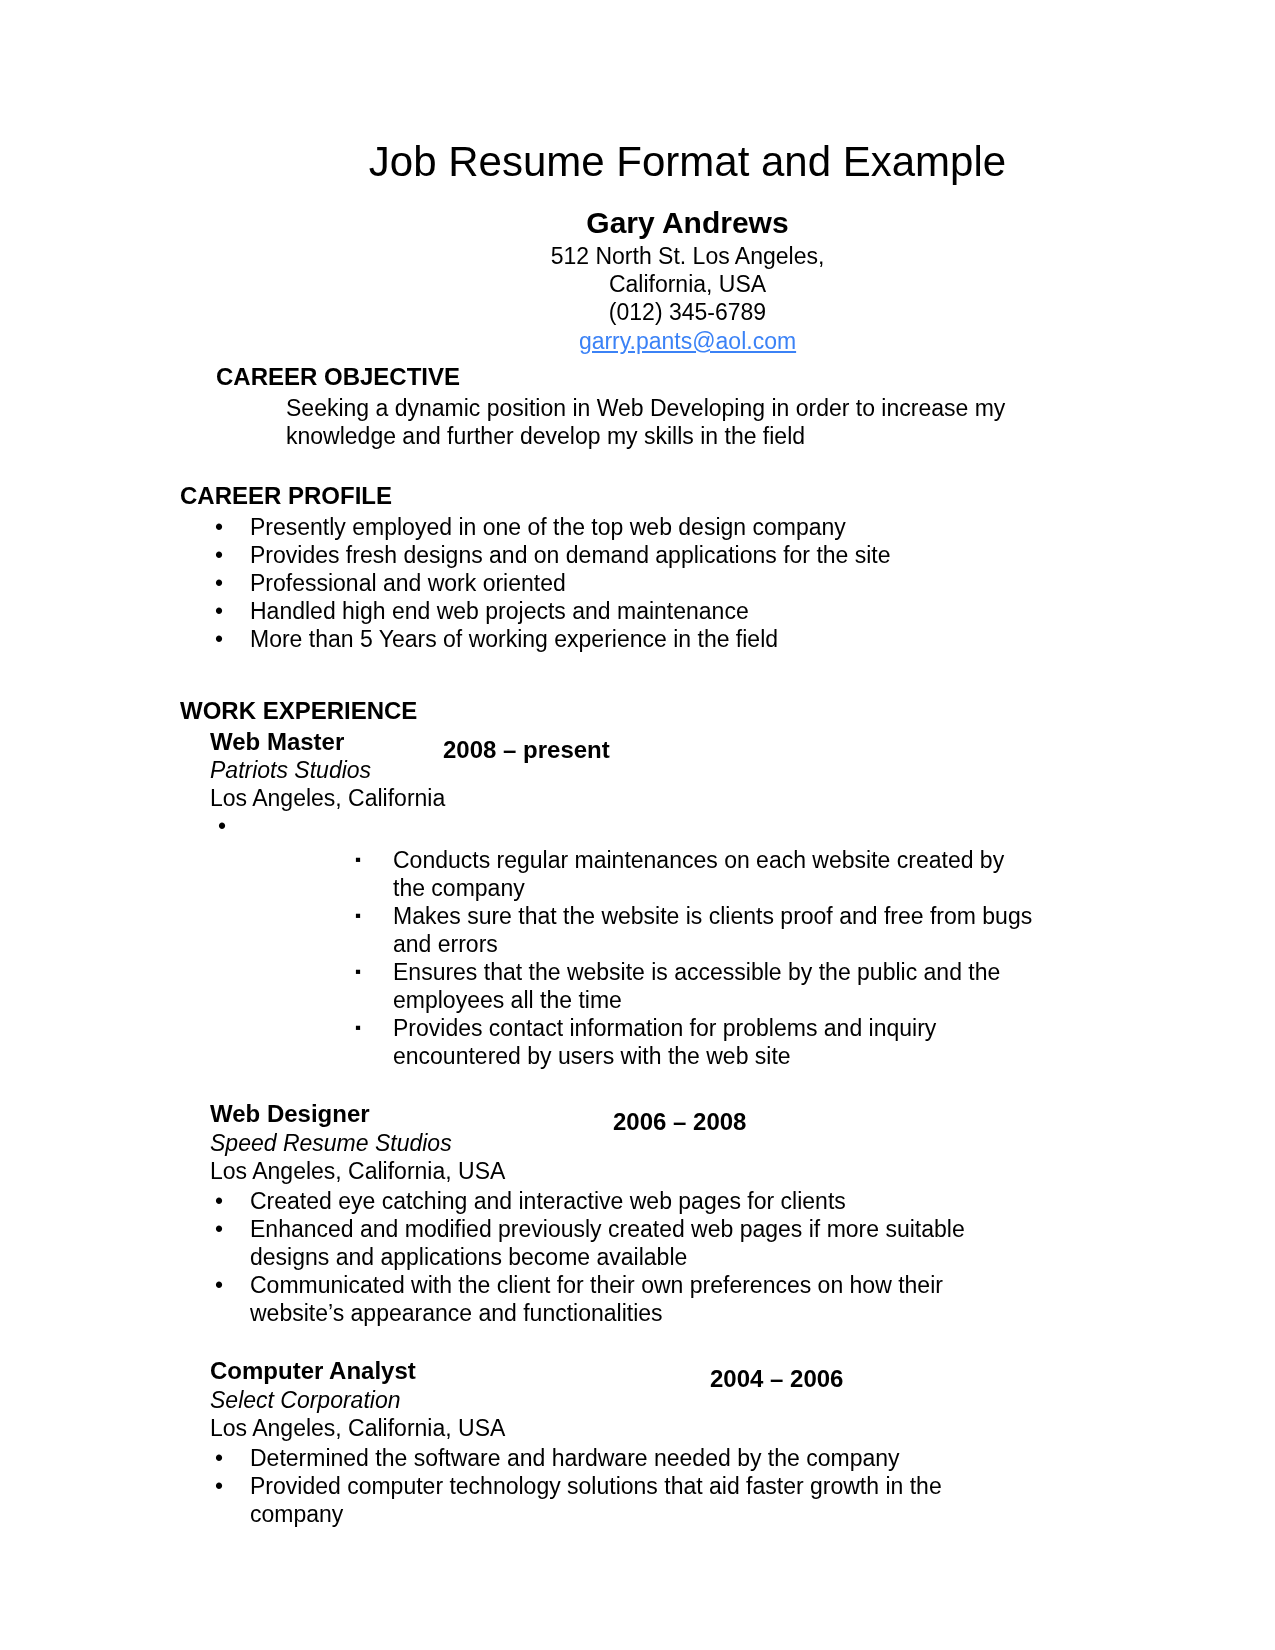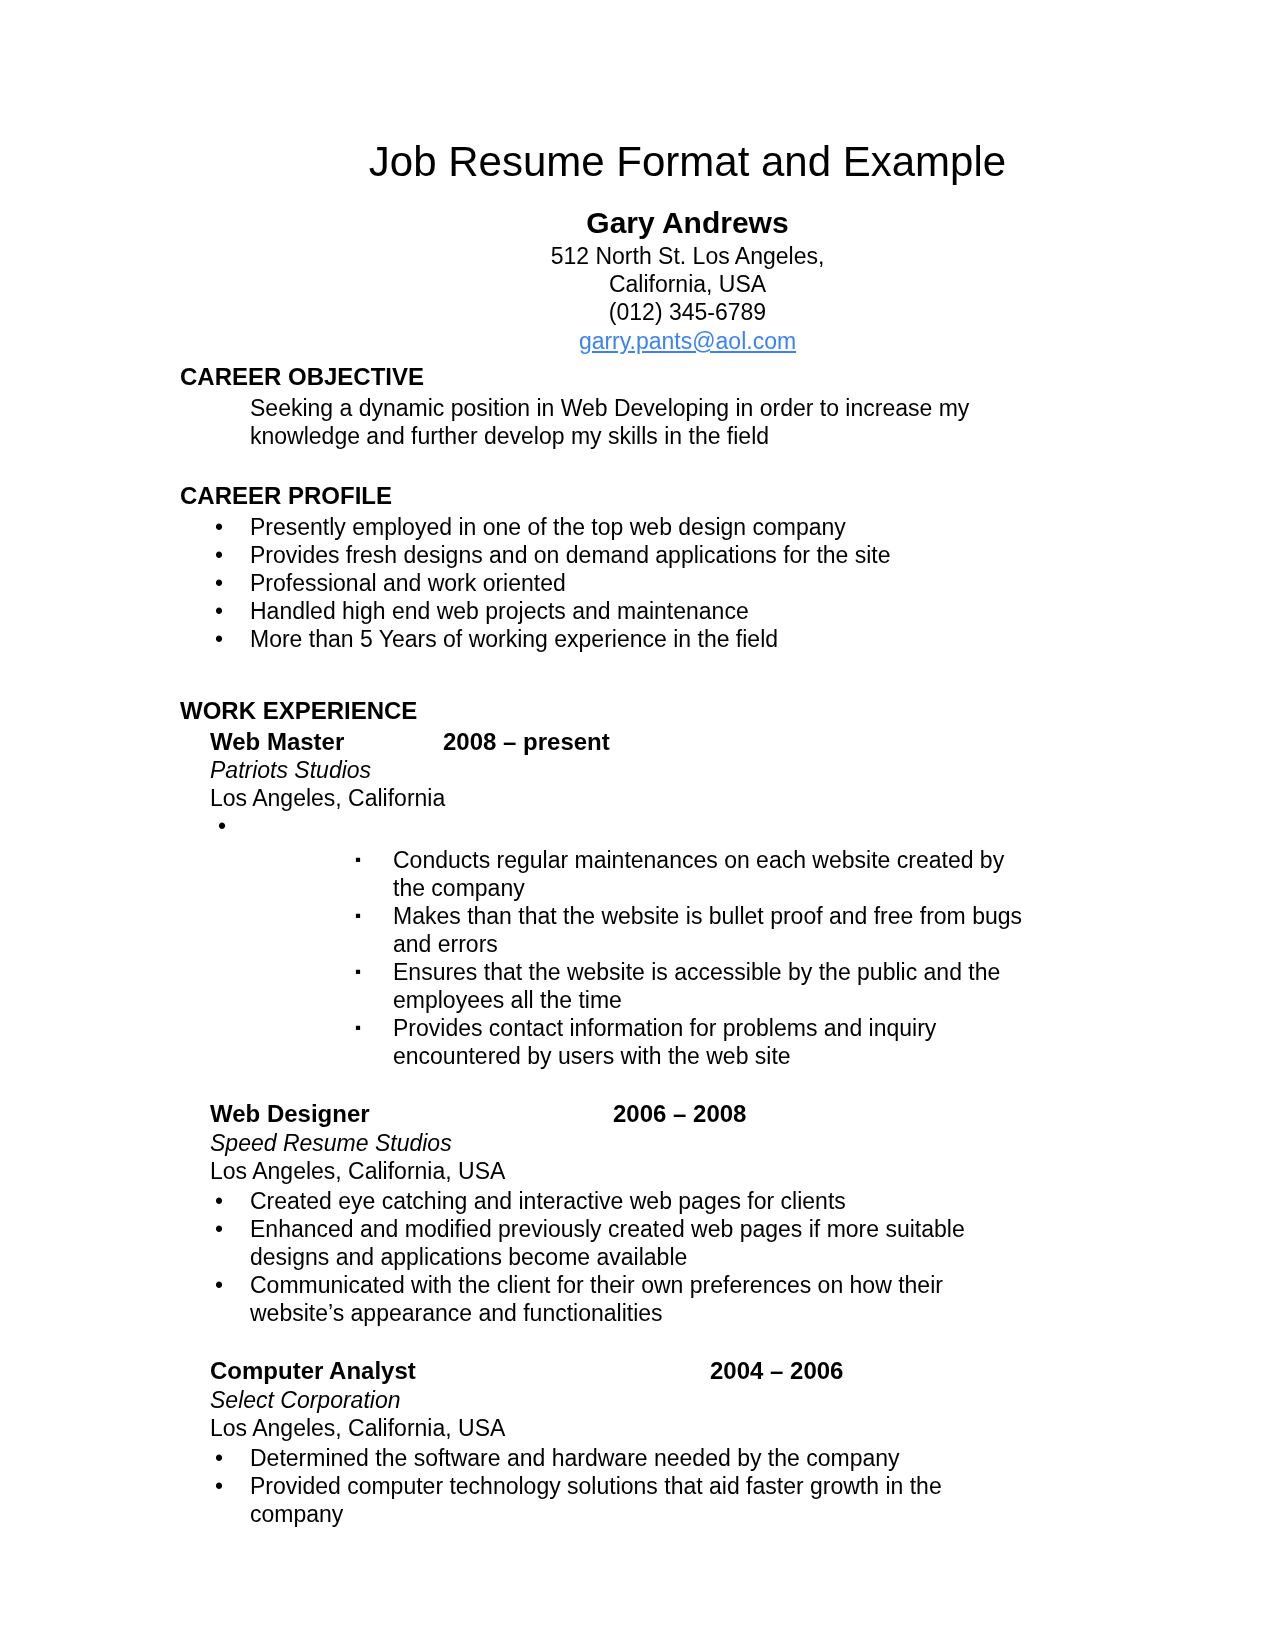--- a/index.html
+++ b/index.html
@@ -41,21 +41,21 @@
     text-decoration: underline;
   }
 
   
   .section-heading {
     font-size: 24px;
     font-weight: 700;
     margin: 0;
     line-height: 1.2;
   }
-  .objective { margin-top: 8px; }
+  .objective { margin-top: 8px; margin-left: 36px; }
   .objective-body {
     margin: 2px 0 0 0;
     padding-left: 70px;
     max-width: 760px;
   }
   .profile { margin-top: 32px; }
   .work { margin-top: 44px; }
 
   
   .bullet-list { list-style: none; margin: 2px 0 0 0; padding: 0; }
@@ -66,21 +66,21 @@
   
   .job { margin-top: 2px; }
   .job + .job { margin-top: 30px; }
   .job-head {
     position: relative;
     padding-left: 30px;
     font-size: 24px;
     font-weight: 700;
     line-height: 1.2;
   }
-  .job-dates { position: absolute; top: 0; }
+  .job-dates { position: absolute; top: 8px; }
   .job-0 .job-dates { left: 263px; }
   .job-1 .job-dates { left: 433px; }
   .job-2 .job-dates { left: 530px; }
   .job-company {
     padding-left: 30px;
     font-style: italic;
   }
   .job-location { padding-left: 30px; }
 
   .empty-bullet-row { padding-left: 38px; line-height: 1.1; margin-top: 2px; }
@@ -150,21 +150,21 @@
       <div class="empty-bullet-row">
         <span class="marker">•</span>
       </div>
       <ul class="bullet-list sub-list">
         <li class="li">
           <span class="marker">▪</span>
           <span class="txt">Conducts regular maintenances on each website created by the company</span>
         </li>
         <li class="li">
           <span class="marker">▪</span>
-          <span class="txt">Makes than that the website is bullet proof and free from bugs and errors</span>
+          <span class="txt">Makes sure that the website is clients proof and free from bugs and errors</span>
         </li>
         <li class="li">
           <span class="marker">▪</span>
           <span class="txt">Ensures that the website is accessible by the public and the employees all the time</span>
         </li>
         <li class="li">
           <span class="marker">▪</span>
           <span class="txt">Provides contact information for problems and inquiry encountered by users with the web site</span>
         </li>
       </ul>

